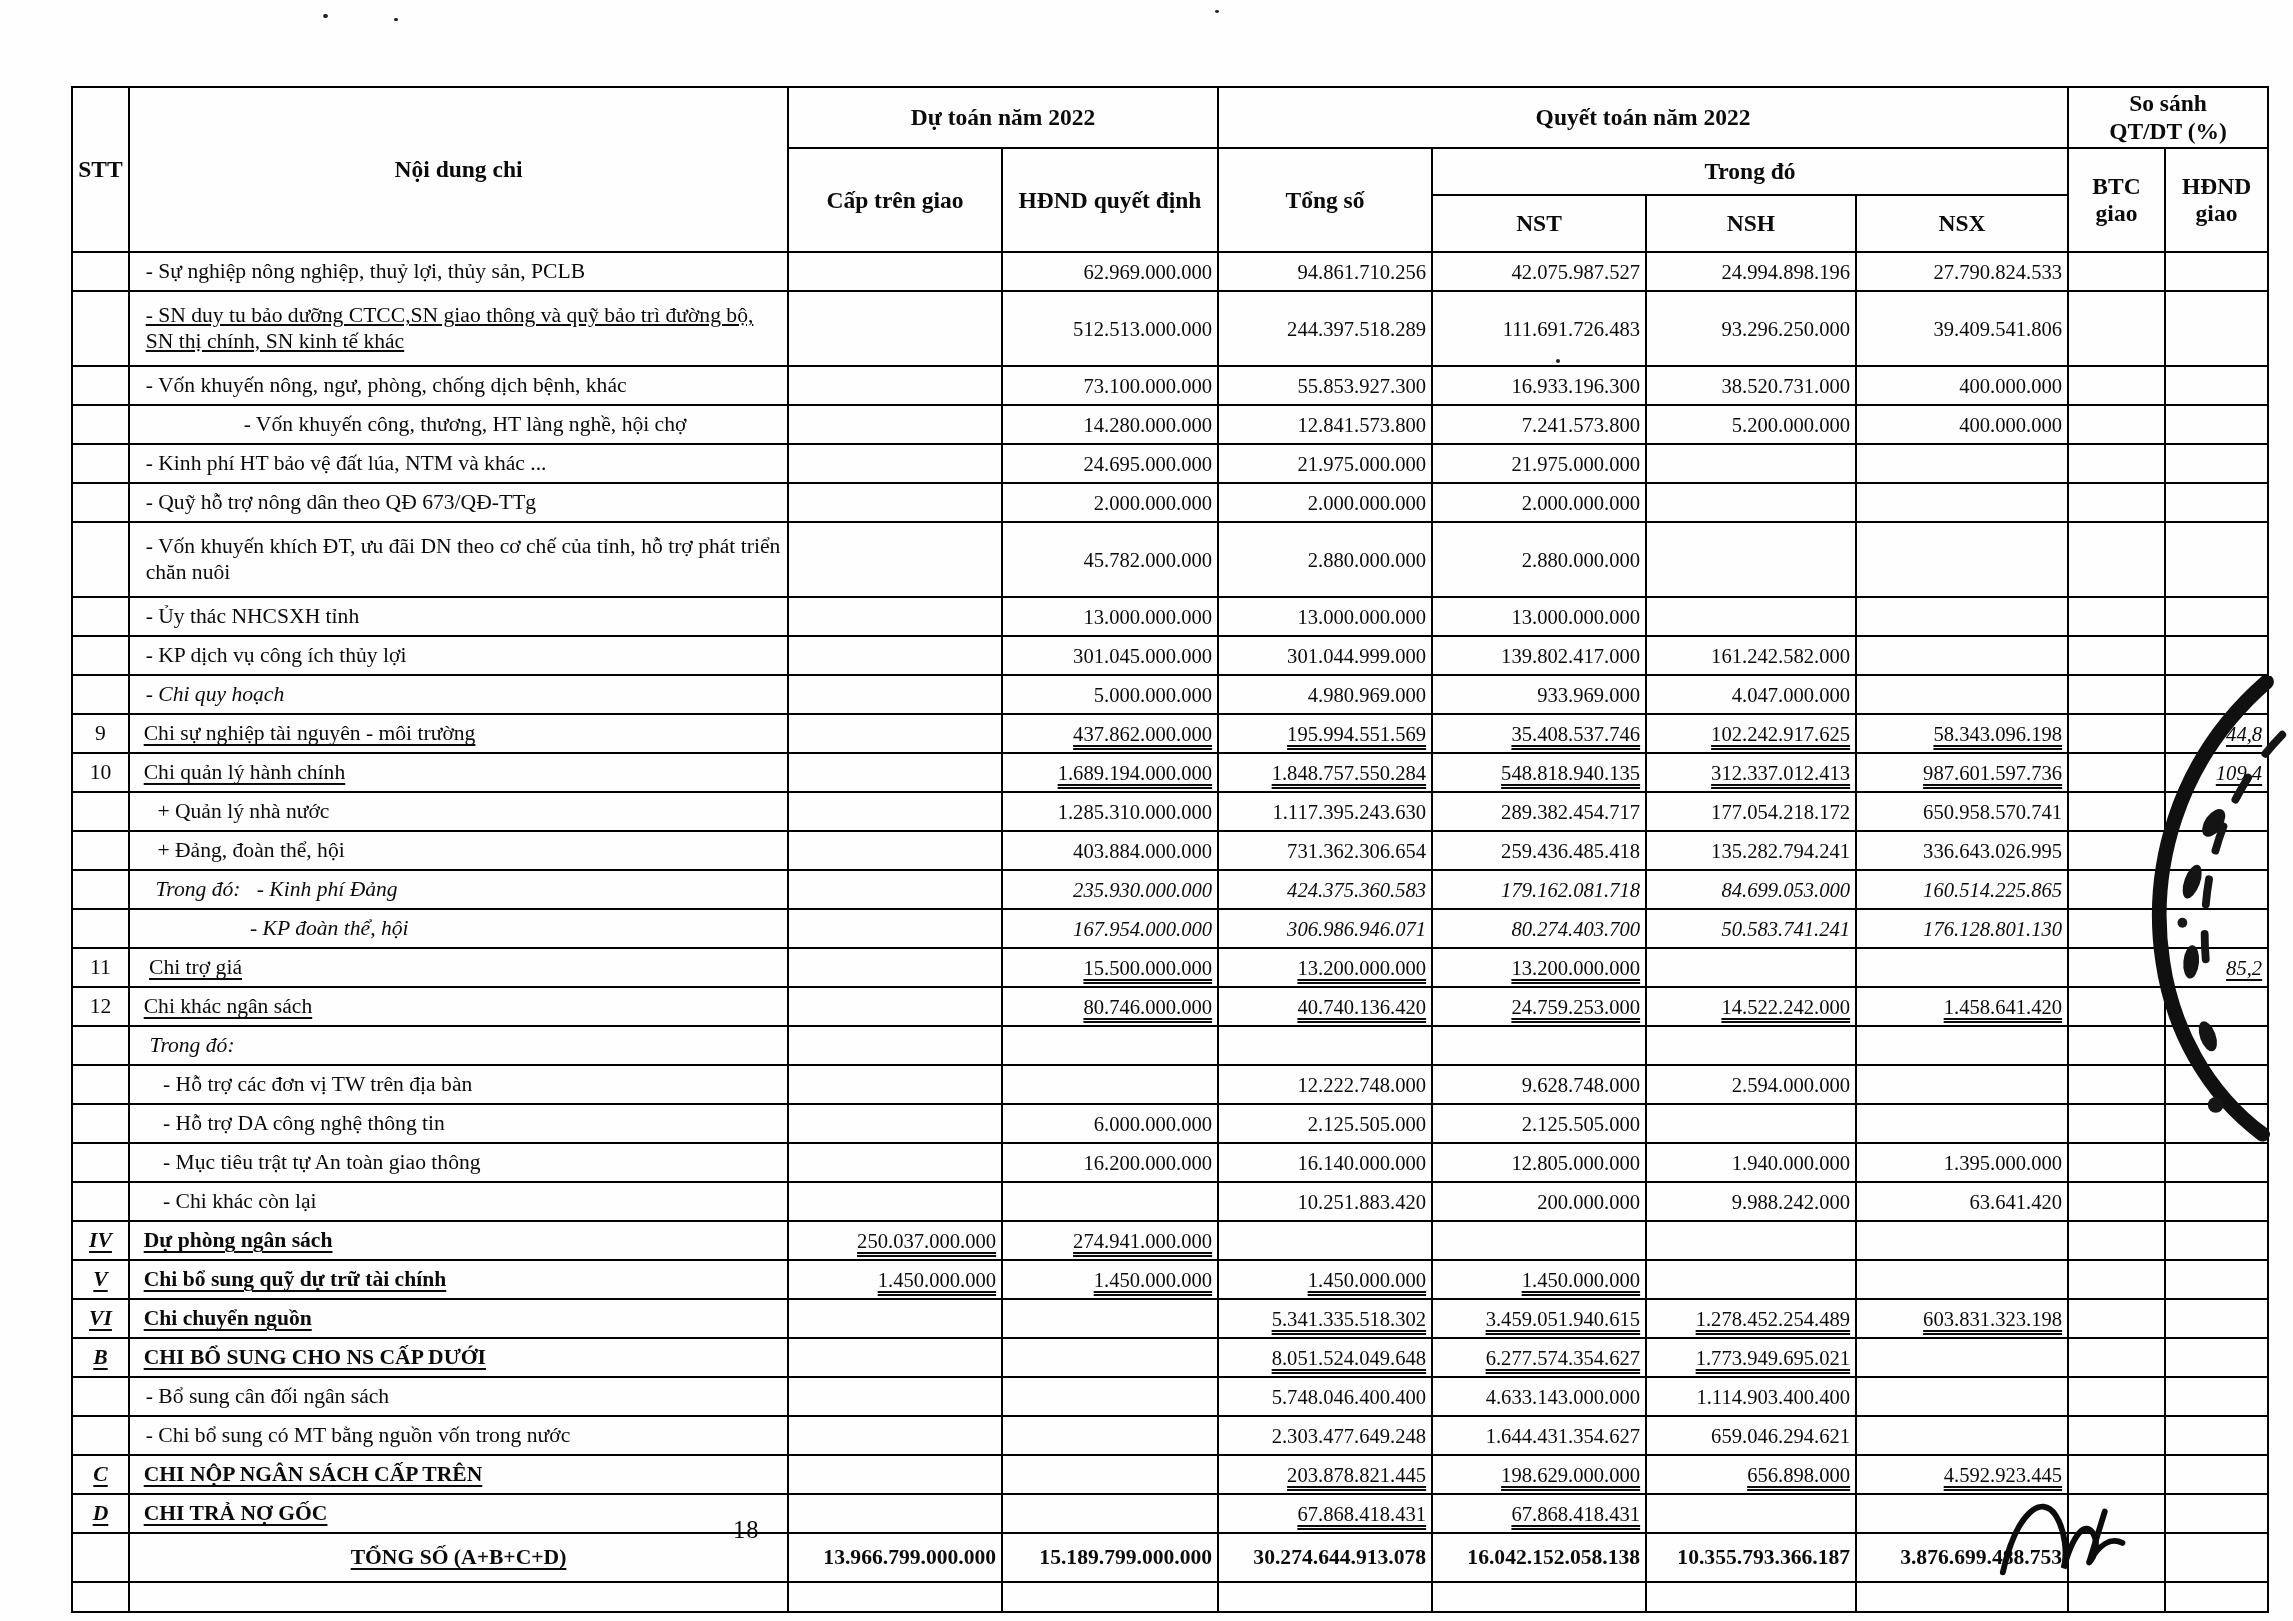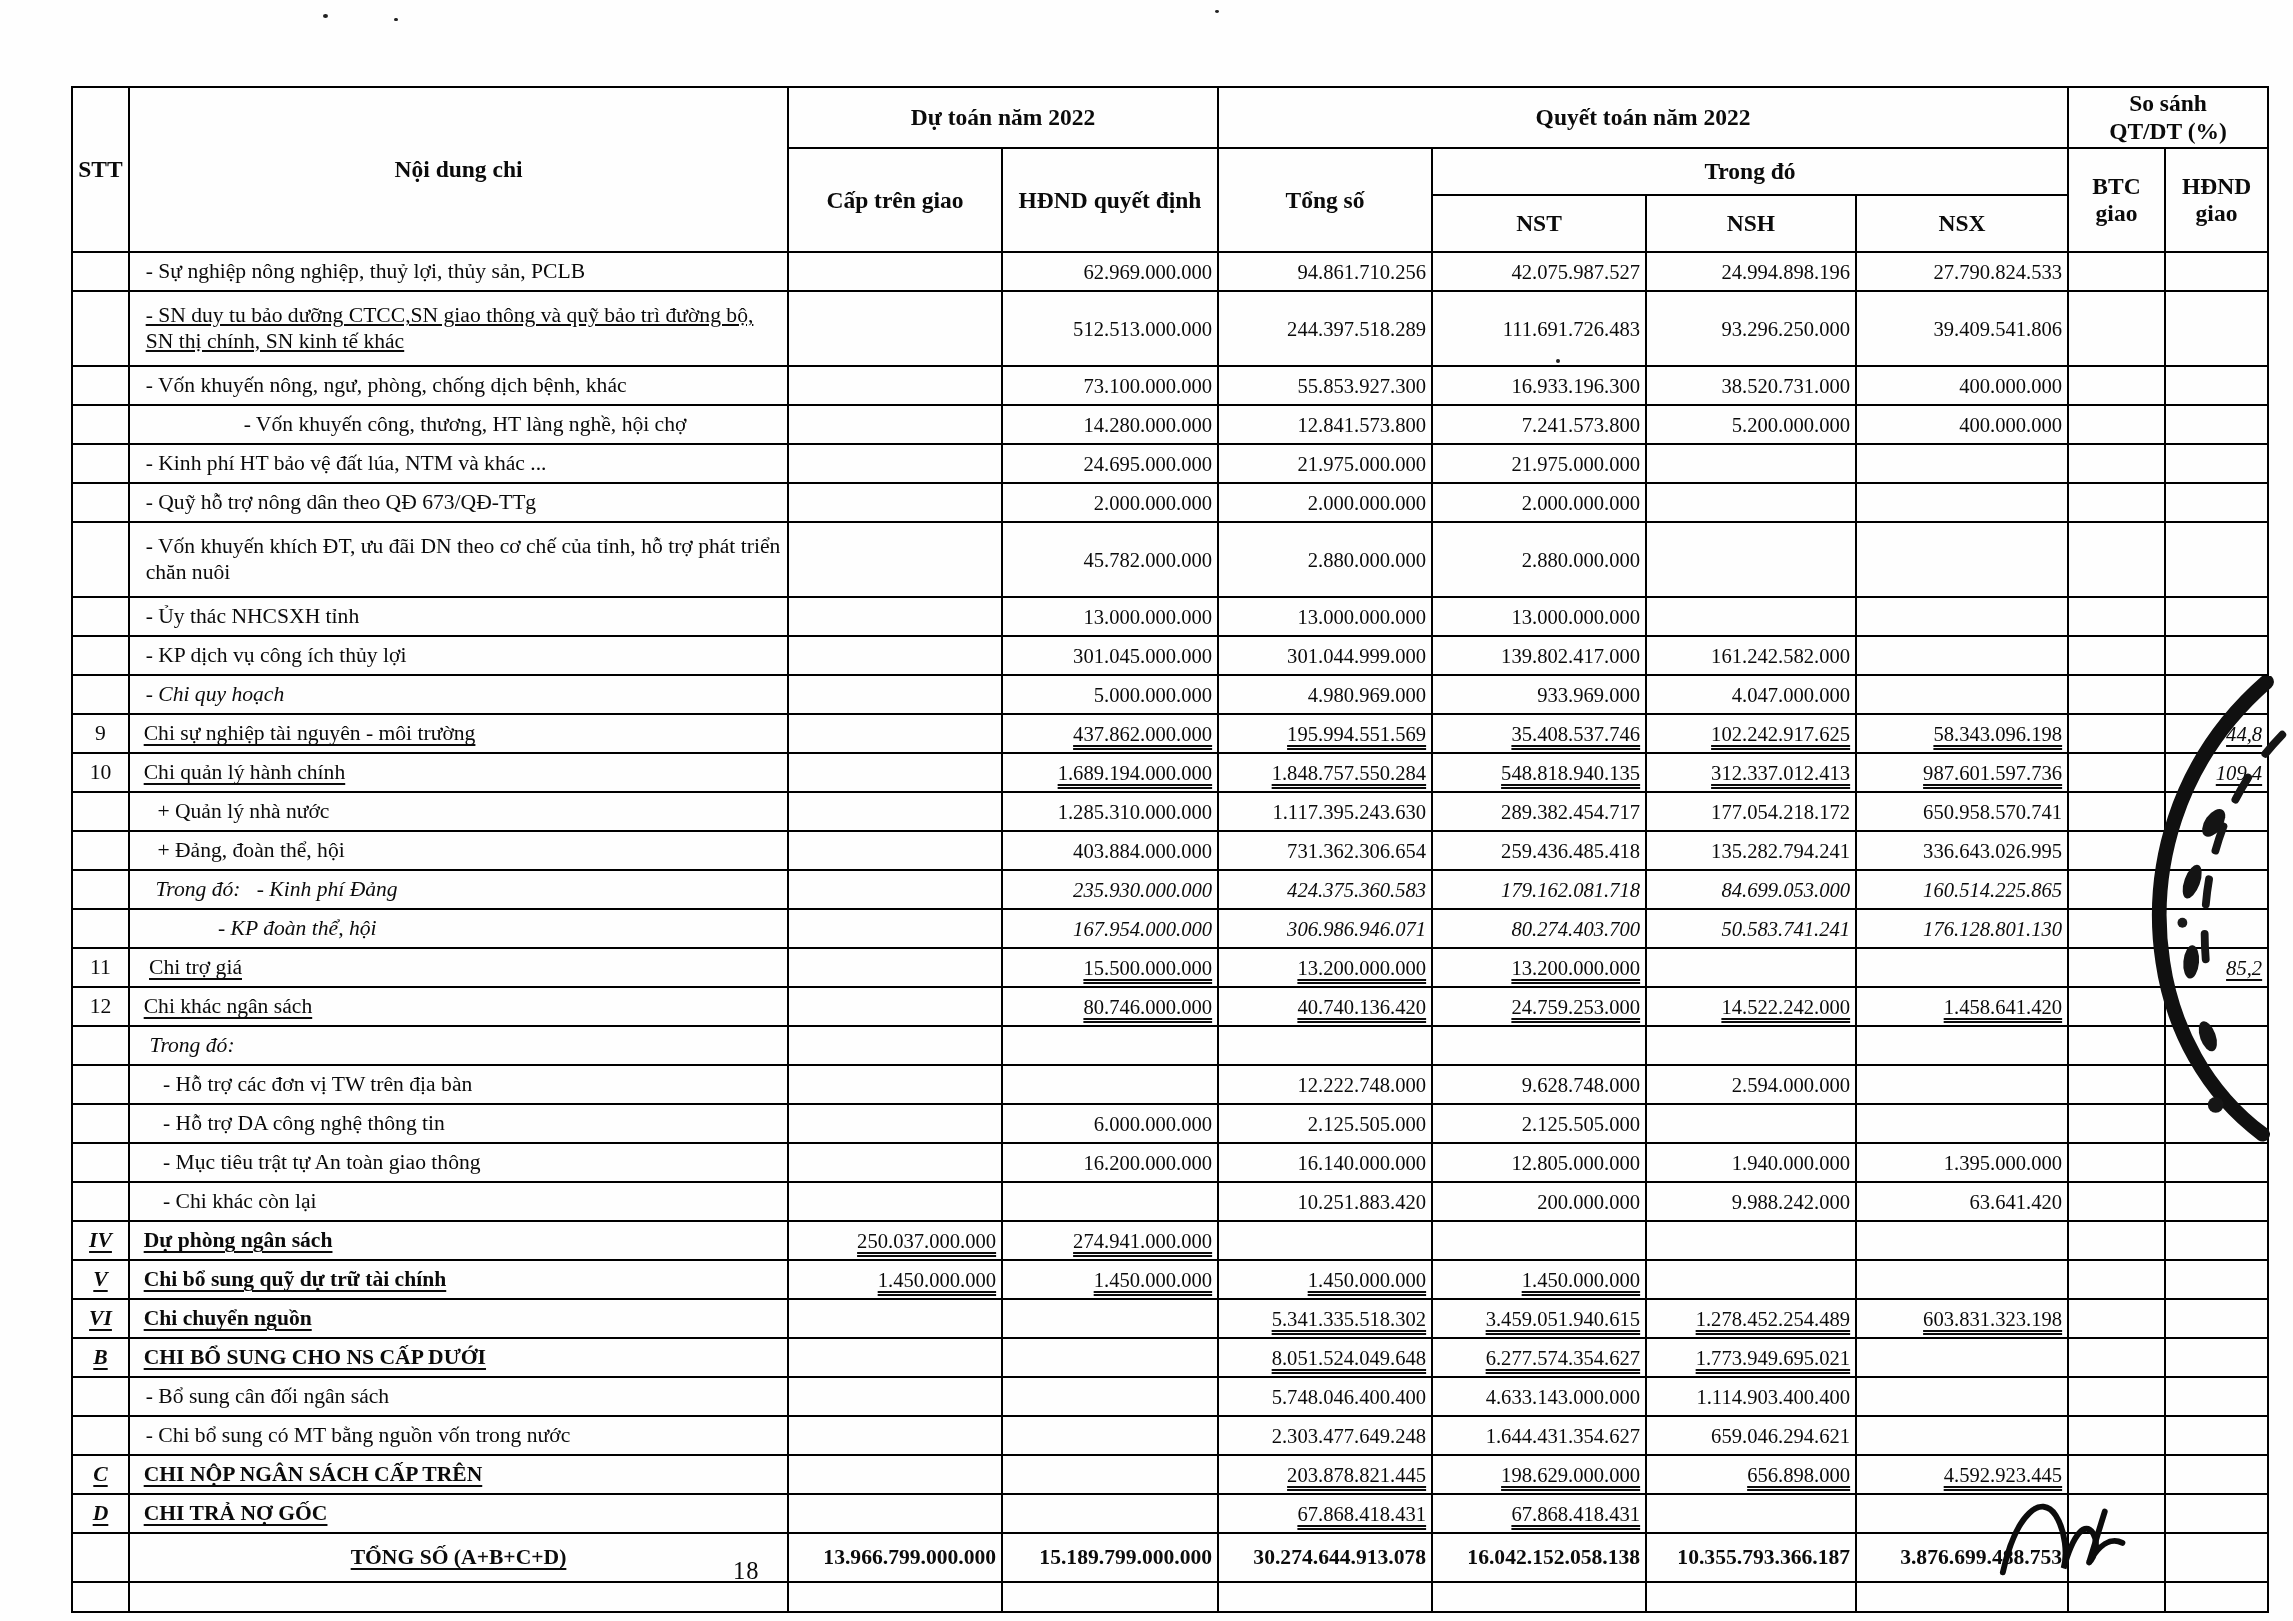--- a/index.html
+++ b/index.html
@@ -26,21 +26,21 @@
   td.stt{text-align:center;font-size:21.6px;}
   td.lbl{text-align:left;font-size:21.6px;}
   td.num{text-align:right;font-family:"Liberation Serif","DejaVu Serif",serif;}
   .lu{text-decoration:underline;text-underline-offset:3.9px;}
   .lb{font-weight:bold;}
   .li{font-style:italic;}
   .du{text-decoration:underline double;text-underline-offset:3.9px;}
   .su{text-decoration:underline;text-underline-offset:3.9px;font-style:italic;}
   .it{font-style:italic;}
   .ctr{text-align:center !important;margin-top:12px;}
-  .pageno{position:absolute;left:733px;top:1557px;font-size:24.5px;letter-spacing:1px;}
+  .pageno{position:absolute;left:733px;top:1516px;font-size:24.5px;letter-spacing:1px;}
   .stamp{position:absolute;left:2098px;top:676px;width:206px;height:470px;pointer-events:none;}
   .sig{position:absolute;left:1995px;top:1482px;width:147px;height:113px;pointer-events:none;}
   .speck{position:absolute;background:#222;border-radius:50%;}
 </style>
 </head>
 <body>
 
 <div class="page">
 
   <table class="budget">
@@ -263,21 +263,21 @@
           <td class="num"><span class="it">235.930.000.000</span></td>
           <td class="num"><span class="it">424.375.360.583</span></td>
           <td class="num"><span class="it">179.162.081.718</span></td>
           <td class="num"><span class="it">84.699.053.000</span></td>
           <td class="num"><span class="it">160.514.225.865</span></td>
           <td class="num"></td>
           <td class="num"></td>
         </tr>
         <tr>
           <td class="stt"></td>
-          <td class="lbl" style="padding-left: 88px;"><span class="li">- KP đoàn thể, hội</span></td>
+          <td class="lbl" style="padding-left: 120px;"><span class="li">- KP đoàn thể, hội</span></td>
           <td class="num"></td>
           <td class="num"><span class="it">167.954.000.000</span></td>
           <td class="num"><span class="it">306.986.946.071</span></td>
           <td class="num"><span class="it">80.274.403.700</span></td>
           <td class="num"><span class="it">50.583.741.241</span></td>
           <td class="num"><span class="it">176.128.801.130</span></td>
           <td class="num"></td>
           <td class="num"></td>
         </tr>
         <tr>

